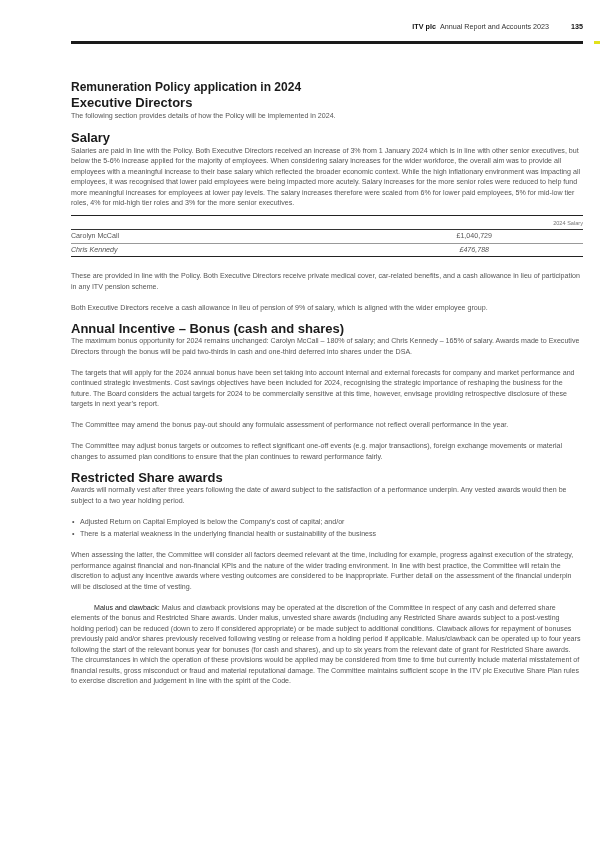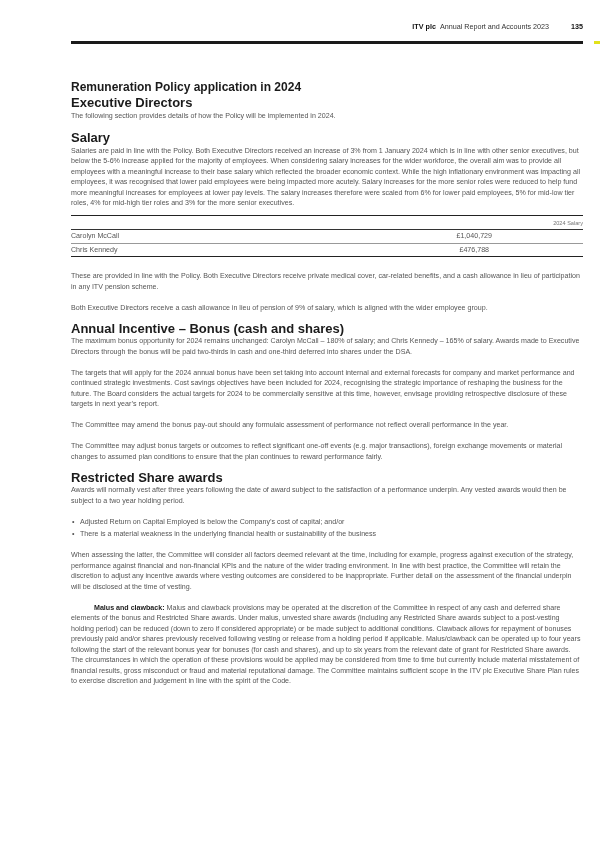--- a/index.html
+++ b/index.html
@@ -14,26 +14,26 @@
   .yellow-tab { position: absolute; left: 580px; top: 41px; width: 20px; height: 3px; background: #e2e21b; }
   .side-label { position: absolute; left: 581px; top: 52px; width: 14px; writing-mode: vertical-rl; font-size: 6.6px; font-weight: bold; letter-spacing: 0.6px; color: #111; }
   .content { position: absolute; left: 57px; top: 80px; width: 512px; font-size: 7.1px; line-height: 10.5px; }
   h1 { font-size: 12px; font-weight: bold; color: #1b1b1b; margin: 0 0 4px 0; line-height: 14px; }
   h2 { font-size: 13px; font-weight: bold; color: #1b1b1b; margin: 0 0 2px 0; line-height: 10.5px; }
   p { margin: 0 0 10.5px 0; color: #555; }
   .tbl { width: 512px; margin: 6px 0 14px 0; border-collapse: collapse; font-size: 7.1px; color: #555; }
   .tbl .toprule td { border-top: 1.6px solid #222; padding: 0; height: 0; }
   .tbl .hdr td { text-align: right; font-size: 5.6px; color: #777; padding: 2px 0 1px 0; border-bottom: 1.2px solid #333; }
   .tbl .row td { padding: 1px 0 1px 0; border-bottom: 0.8px solid #999; height: 9.5px; }
-  .tbl .row.last td { border-bottom: 1.6px solid #222; }
+  .tbl .row.last td { border-bottom: 1.6px solid #222; font-style: italic; }
   .tbl .num { text-align: center; }
   ul.bullets { list-style: none; margin: 0 0 10.5px 0; padding: 0; }
   ul.bullets li { position: relative; padding-left: 9px; color: #555; margin-bottom: 2px; }
   ul.bullets li .dot { position: absolute; left: 1px; top: 0; }
-  .inline-bold { font-weight: bold; color: #1b1b1b; padding-left: 23px; }
+  .inline-bold { font-weight: normal; color: #1b1b1b; padding-left: 23px; }
 </style>
 </head>
 <body>
 
 <div class="page">
 
   <div class="header">
     <span class="brand">ITV plc</span>
     <span class="title">Annual Report and Accounts 2023</span>
     <span class="pageno">135</span>

